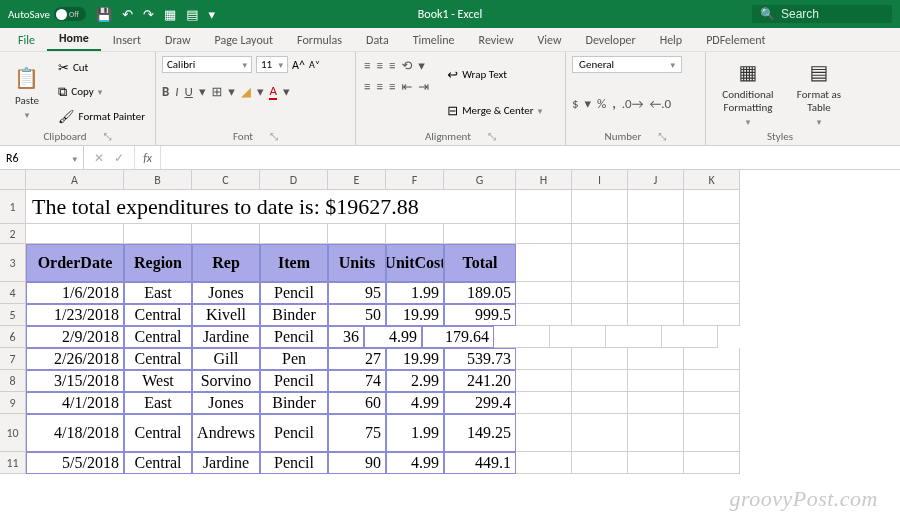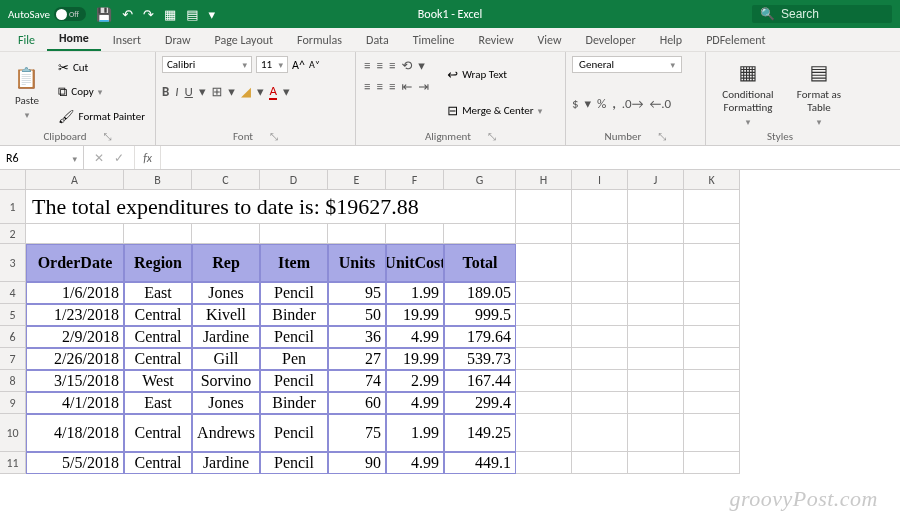--- a/index.html
+++ b/index.html
@@ -350,21 +350,21 @@
         <div class="cell " style="width: 56px; height: 100%;"></div>
         <div class="cell " style="width: 56px; height: 100%;"></div>
         <div class="cell " style="width: 56px; height: 100%;"></div>
         <div class="cell " style="width: 56px; height: 100%;"></div>
       </div>
       <div class="crow" style="height: 22px;">
         <div class="cell bor right" style="width: 98px; height: 100%;">2/9/2018</div>
         <div class="cell bor center" style="width: 68px; height: 100%;">Central</div>
         <div class="cell bor center" style="width: 68px; height: 100%;">Jardine</div>
         <div class="cell bor center" style="width: 68px; height: 100%;">Pencil</div>
-        <div class="cell bor right" style="width: 58px; height: 100%;">36</div>
+        <div class="cell bor right" style="width: 36px; height: 100%;">36</div>
         <div class="cell bor right" style="width: 58px; height: 100%;">4.99</div>
         <div class="cell bor right" style="width: 72px; height: 100%;">179.64</div>
         <div class="cell " style="width: 56px; height: 100%;"></div>
         <div class="cell " style="width: 56px; height: 100%;"></div>
         <div class="cell " style="width: 56px; height: 100%;"></div>
         <div class="cell " style="width: 56px; height: 100%;"></div>
       </div>
       <div class="crow" style="height: 22px;">
         <div class="cell bor right" style="width: 98px; height: 100%;">2/26/2018</div>
         <div class="cell bor center" style="width: 68px; height: 100%;">Central</div>
@@ -378,21 +378,21 @@
         <div class="cell " style="width: 56px; height: 100%;"></div>
         <div class="cell " style="width: 56px; height: 100%;"></div>
       </div>
       <div class="crow" style="height: 22px;">
         <div class="cell bor right" style="width: 98px; height: 100%;">3/15/2018</div>
         <div class="cell bor center" style="width: 68px; height: 100%;">West</div>
         <div class="cell bor center" style="width: 68px; height: 100%;">Sorvino</div>
         <div class="cell bor center" style="width: 68px; height: 100%;">Pencil</div>
         <div class="cell bor right" style="width: 58px; height: 100%;">74</div>
         <div class="cell bor right" style="width: 58px; height: 100%;">2.99</div>
-        <div class="cell bor right" style="width: 72px; height: 100%;">167.44</div>
+        <div class="cell bor right" style="width: 72px; height: 100%;">241.20</div>
         <div class="cell " style="width: 56px; height: 100%;"></div>
         <div class="cell " style="width: 56px; height: 100%;"></div>
         <div class="cell " style="width: 56px; height: 100%;"></div>
         <div class="cell " style="width: 56px; height: 100%;"></div>
       </div>
       <div class="crow" style="height: 22px;">
         <div class="cell bor right" style="width: 98px; height: 100%;">4/1/2018</div>
         <div class="cell bor center" style="width: 68px; height: 100%;">East</div>
         <div class="cell bor center" style="width: 68px; height: 100%;">Jones</div>
         <div class="cell bor center" style="width: 68px; height: 100%;">Binder</div>

